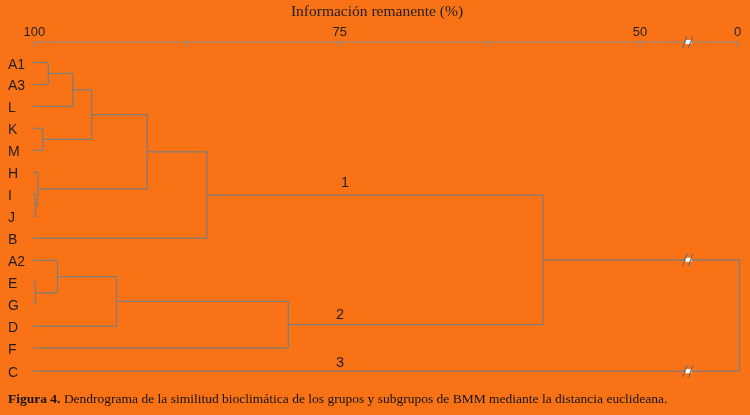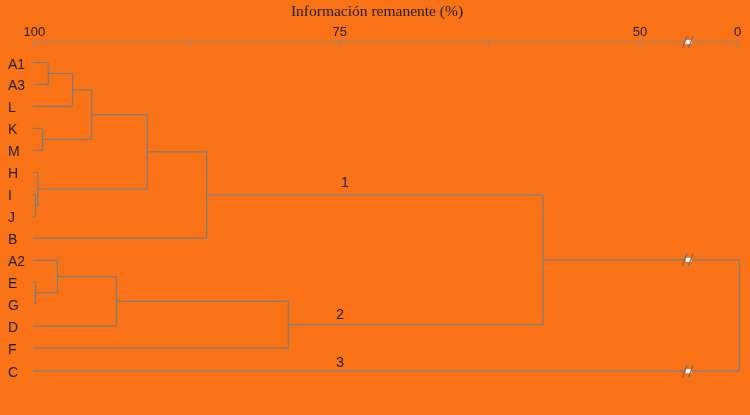--- a/index.html
+++ b/index.html
@@ -113,13 +113,14 @@
       <rect x="685.5" y="257.8" width="6" height="4" fill="#ffffff"></rect>
       <line x1="682.5" y1="265.8" x2="687" y2="253.8" stroke="#6e6e6e" stroke-width="1.2" stroke-linecap="butt"></line>
       <line x1="688.5" y1="265.8" x2="693" y2="253.8" stroke="#6e6e6e" stroke-width="1.2" stroke-linecap="butt"></line>
       <rect x="685.5" y="369.2" width="6" height="4" fill="#ffffff"></rect>
       <line x1="682.5" y1="377.2" x2="687" y2="365.2" stroke="#6e6e6e" stroke-width="1.2" stroke-linecap="butt"></line>
       <line x1="688.5" y1="377.2" x2="693" y2="365.2" stroke="#6e6e6e" stroke-width="1.2" stroke-linecap="butt"></line>
       <text x="345" y="182" font-size="14.5" text-anchor="middle" dominant-baseline="central">1</text>
       <text x="340" y="314" font-size="14.5" text-anchor="middle" dominant-baseline="central">2</text>
       <text x="340" y="362" font-size="14.5" text-anchor="middle" dominant-baseline="central">3</text>
     </svg>
+  <div class="caption"><span class="bold">Figura 4.</span><span> Dendrograma de la similitud bioclimática de los grupos y subgrupos de BMM mediante la distancia euclideana.</span></div>
 </div>
 
 </body></html>

